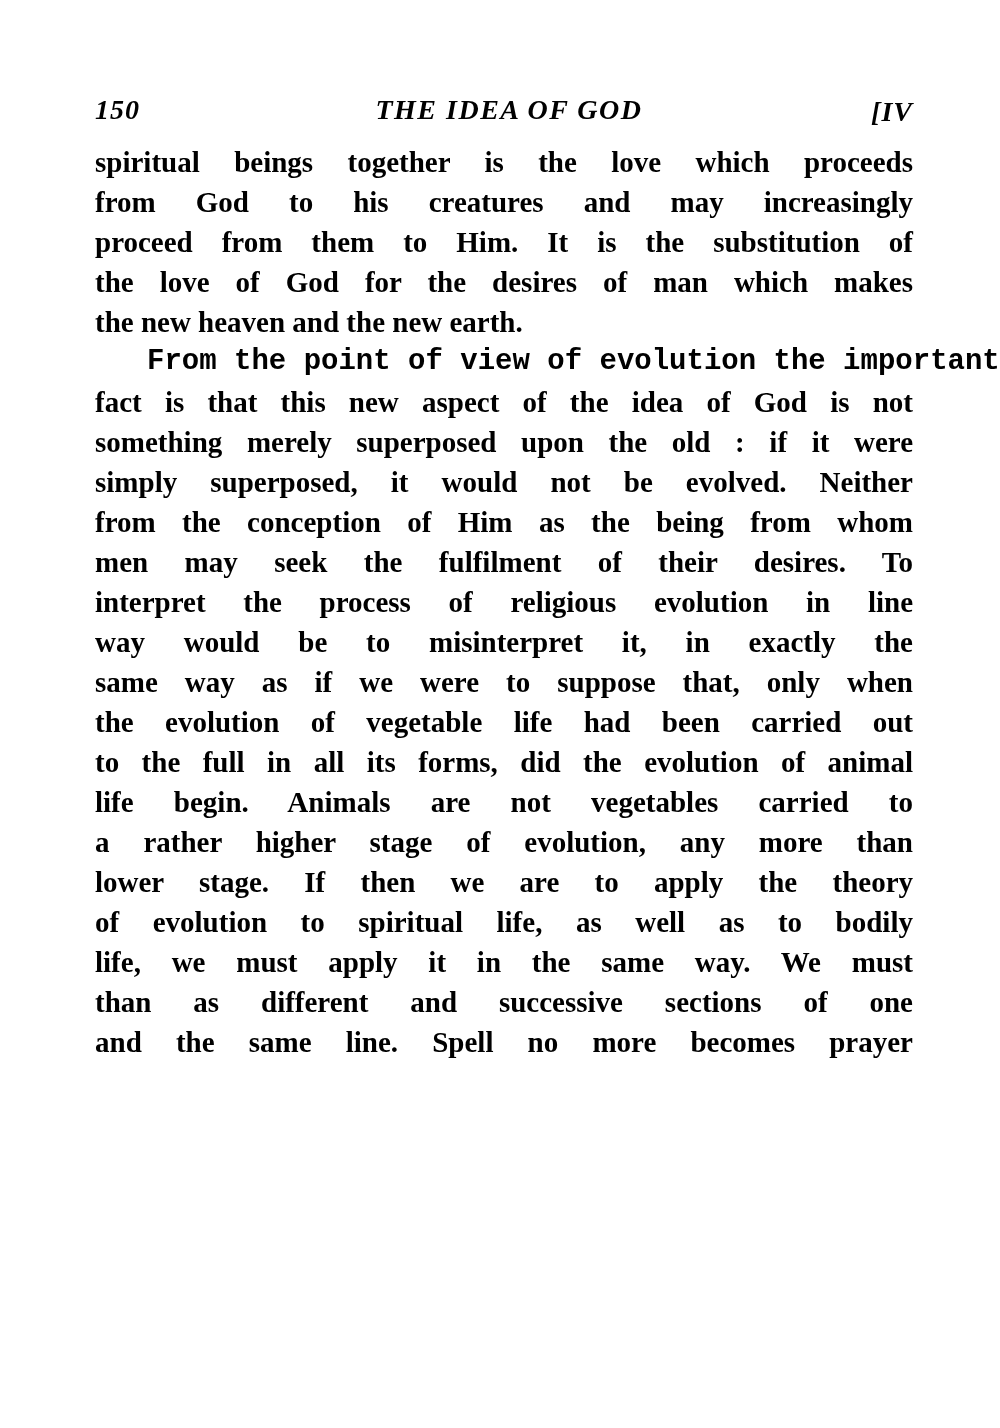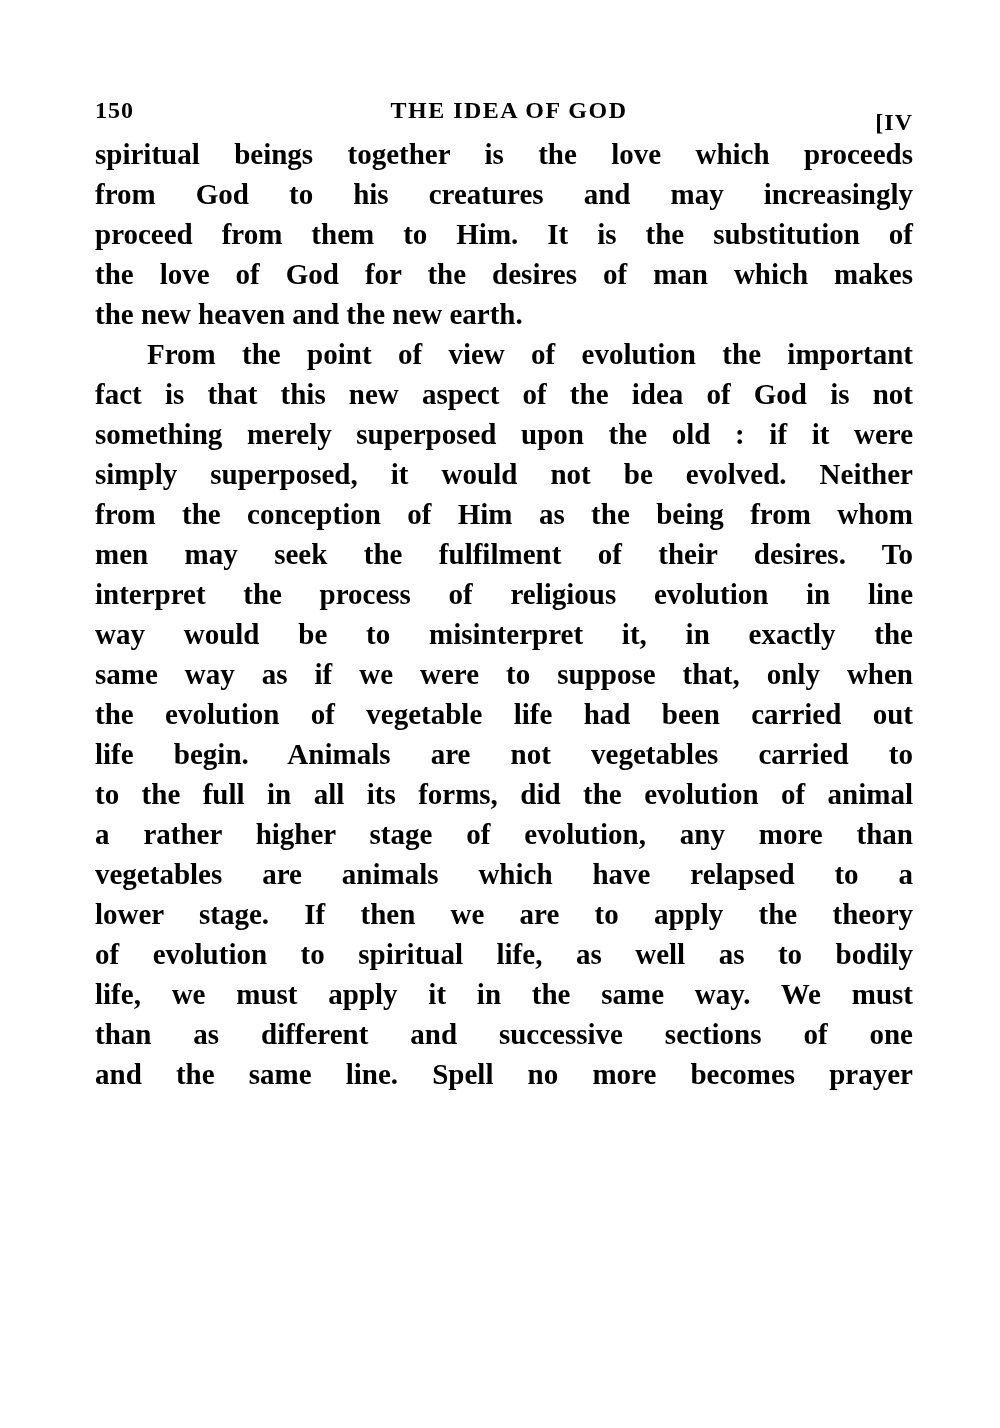--- a/index.html
+++ b/index.html
@@ -17,65 +17,67 @@
     }
     .page {
       position: absolute;
       left: 95px;
       top: 88px;
       width: 818px;
     }
     .running-head {
       position: relative;
       height: 44px;
-      font-size: 24px;
+      font-size: 28px;
       line-height: 44px;
       font-weight: bold;
       font-family: "Liberation Serif", "DejaVu Serif", serif;
       letter-spacing: 1px;
+      font-style: italic;
     }
     .running-head .page-number {
       position: absolute;
       left: 0;
       top: 0;
     }
     .running-head .running-title {
       position: absolute;
       left: 0;
       right: 0;
       top: 0;
       text-align: center;
       padding-left: 10px;
       letter-spacing: 1.5px;
     }
     .running-head .chapter-marker {
       position: absolute;
       right: 0;
-      top: 12px;
+      top: 2px;
     }
     .body-text {
-      margin-top: 2px;
+      margin-top: 10px;
     }
     .line {
       display: block;
       height: 40px;
       line-height: 40px;
       font-size: 29px;
       font-weight: bold;
       white-space: nowrap;
       text-align: justify;
       text-align-last: justify;
       font-family: "Liberation Serif", "DejaVu Serif", serif;
       transform: scaleX(1.0);
     }
     .line.last {
       text-align-last: left;
     }
     .line.indent {
       padding-left: 52px;
+      font-family: Liberation Mono, monospace;
     }
     .line.final {
       text-align-last: justify;
     }
   </style>
 </head>
 <body>
 
 <div class="page">
   <div class="running-head">
@@ -96,24 +98,23 @@
       <span class="line indent">From the point of view of evolution the important</span>
       <span class="line">fact is that this new aspect of the idea of God is not</span>
       <span class="line">something merely superposed upon the old : if it were</span>
       <span class="line">simply superposed, it would not be evolved. Neither</span>
       <span class="line">from the conception of Him as the being from whom</span>
       <span class="line">men may seek the fulfilment of their desires. To</span>
       <span class="line">interpret the process of religious evolution in line</span>
       <span class="line">way would be to misinterpret it, in exactly the</span>
       <span class="line">same way as if we were to suppose that, only when</span>
       <span class="line">the evolution of vegetable life had been carried out</span>
+      <span class="line">to the full in all its forms, did the evolution of animal</span>
       <span class="line">life begin. Animals are not vegetables carried to</span>
-      <span class="line">to the full in all its forms, did the evolution of animal</span>
       <span class="line">a rather higher stage of evolution, any more than</span>
-      <span class="line">vegetables are animals which have relapsed to a</span>
       <span class="line">lower stage. If then we are to apply the theory</span>
       <span class="line">of evolution to spiritual life, as well as to bodily</span>
       <span class="line">life, we must apply it in the same way. We must</span>
       <span class="line">than as different and successive sections of one</span>
       <span class="line final">and the same line. Spell no more becomes prayer</span>
     </div>
   </div>
 </div>
 
 </body></html>

